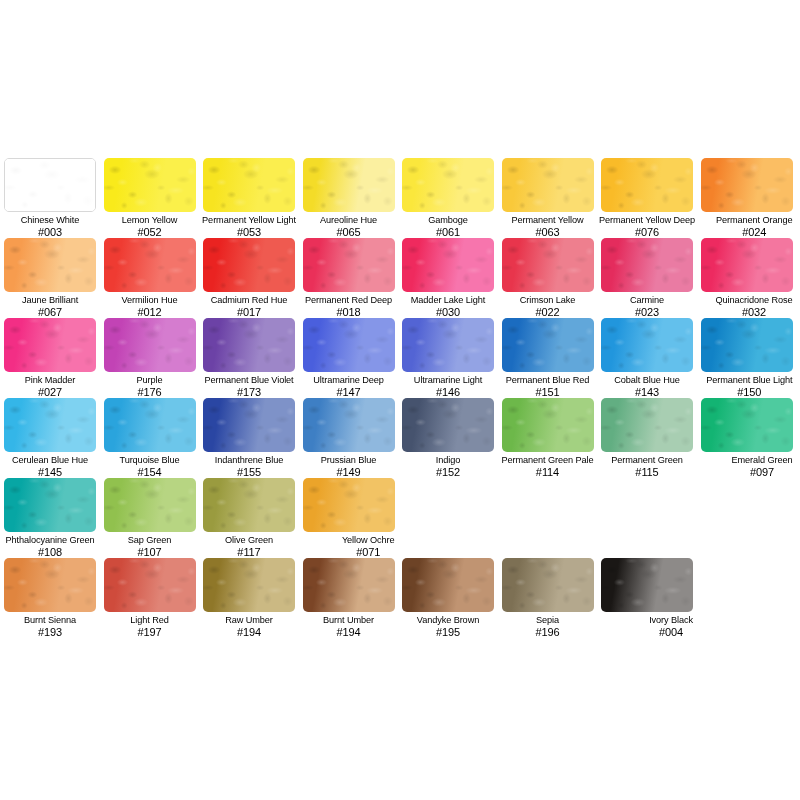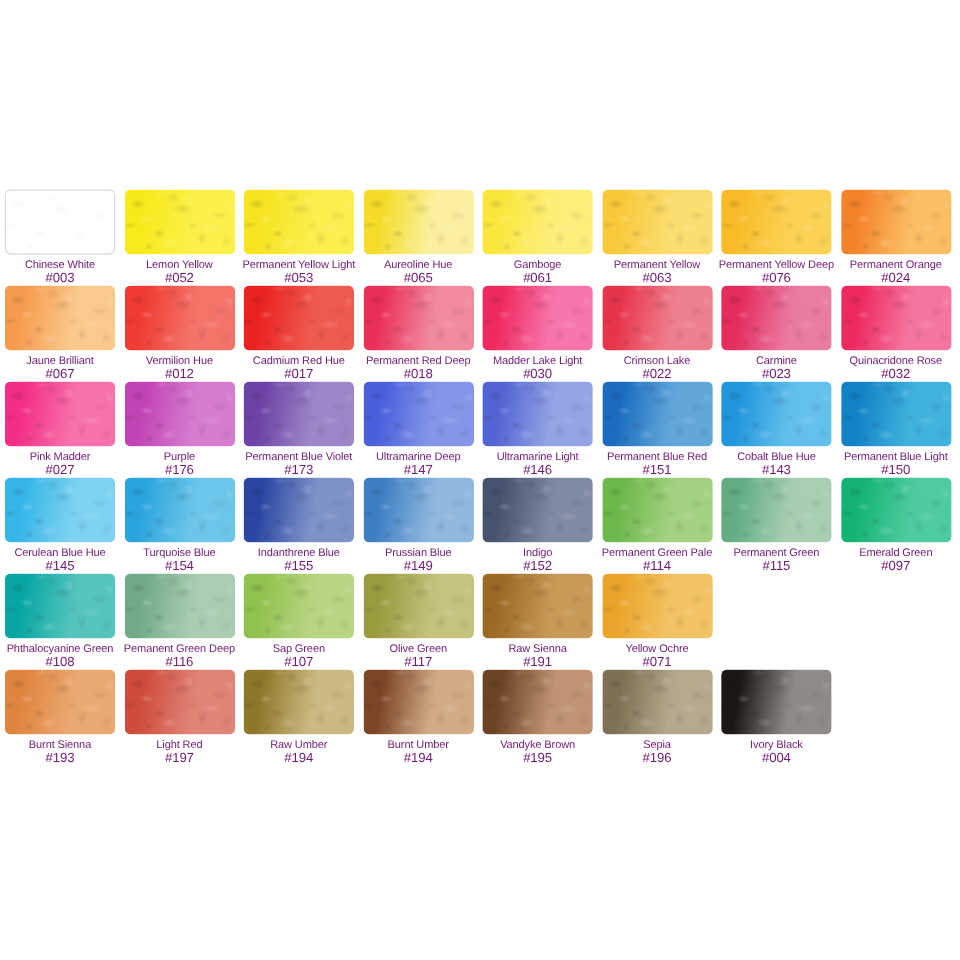--- a/index.html
+++ b/index.html
@@ -31,21 +31,21 @@
     display: flex;
     height: 80px;
   }
   .cell {
     width: 92px;
     margin-right: 7.5px;
     display: flex;
     flex-direction: column;
     align-items: center;
   }
-  .cell:last-child { margin-right: 16px; }
+  .cell:last-child { margin-right: 16px; align-items: flex-end; }
 
   .swatch {
     position: relative;
     width: 92px;
     height: 55px;
     border-radius: 5px;
     overflow: hidden;
     box-sizing: border-box;
   }
   .swatch .base {
@@ -83,21 +83,21 @@
       radial-gradient(ellipse 6px 6px at 95% 25%, rgba(255,255,255,.45), transparent 70%),
       radial-gradient(ellipse 9px 4px at 33% 5%, rgba(255,255,255,.4), transparent 70%);
   }
   .swatch.white-swatch {
     border: 1px solid #d8d8d8;
   }
   .label {
     margin-top: 3px;
     text-align: center;
     line-height: 1.12;
-    color: #701a75;
+    color: #000000;
   }
   .label .nm {
     display: block;
     font-size: 9.2px;
     letter-spacing: -0.1px;
     white-space: nowrap;
   }
   .label .cd {
     display: block;
     font-size: 11px;
@@ -475,60 +475,38 @@
             <div class="tex"></div>
             <div class="tex2"></div>
           </div>
           <div class="label">
             <span class="nm">Phthalocyanine Green</span>
             <span class="cd">#108</span>
           </div>
         </div>
         <div class="cell">
           <div class="swatch">
-            <div class="base" style="background: linear-gradient(100deg, rgb(113, 171, 133) 0%, rgb(113, 171, 133) 18%, rgb(170, 205, 178) 62%, rgb(170, 205, 178) 100%);"></div>
-            <div class="tex"></div>
-            <div class="tex2"></div>
-          </div>
-          <div class="label">
-            <span class="nm">Pemanent Green Deep</span>
-            <span class="cd">#116</span>
-          </div>
-        </div>
-        <div class="cell">
-          <div class="swatch">
             <div class="base" style="background: linear-gradient(100deg, rgb(145, 193, 78) 0%, rgb(145, 193, 78) 18%, rgb(183, 213, 130) 62%, rgb(183, 213, 130) 100%);"></div>
             <div class="tex"></div>
             <div class="tex2"></div>
           </div>
           <div class="label">
             <span class="nm">Sap Green</span>
             <span class="cd">#107</span>
           </div>
         </div>
         <div class="cell">
           <div class="swatch">
             <div class="base" style="background: linear-gradient(100deg, rgb(154, 155, 63) 0%, rgb(154, 155, 63) 18%, rgb(197, 194, 126) 62%, rgb(197, 194, 126) 100%);"></div>
             <div class="tex"></div>
             <div class="tex2"></div>
           </div>
           <div class="label">
             <span class="nm">Olive Green</span>
             <span class="cd">#117</span>
-          </div>
-        </div>
-        <div class="cell">
-          <div class="swatch">
-            <div class="base" style="background: linear-gradient(100deg, rgb(155, 106, 36) 0%, rgb(155, 106, 36) 18%, rgb(199, 154, 86) 62%, rgb(199, 154, 86) 100%);"></div>
-            <div class="tex"></div>
-            <div class="tex2"></div>
-          </div>
-          <div class="label">
-            <span class="nm">Raw Sienna</span>
-            <span class="cd">#191</span>
           </div>
         </div>
         <div class="cell">
           <div class="swatch">
             <div class="base" style="background: linear-gradient(100deg, rgb(235, 164, 42) 0%, rgb(235, 164, 42) 18%, rgb(242, 195, 100) 62%, rgb(242, 195, 100) 100%);"></div>
             <div class="tex"></div>
             <div class="tex2"></div>
           </div>
           <div class="label">
             <span class="nm">Yellow Ochre</span>

